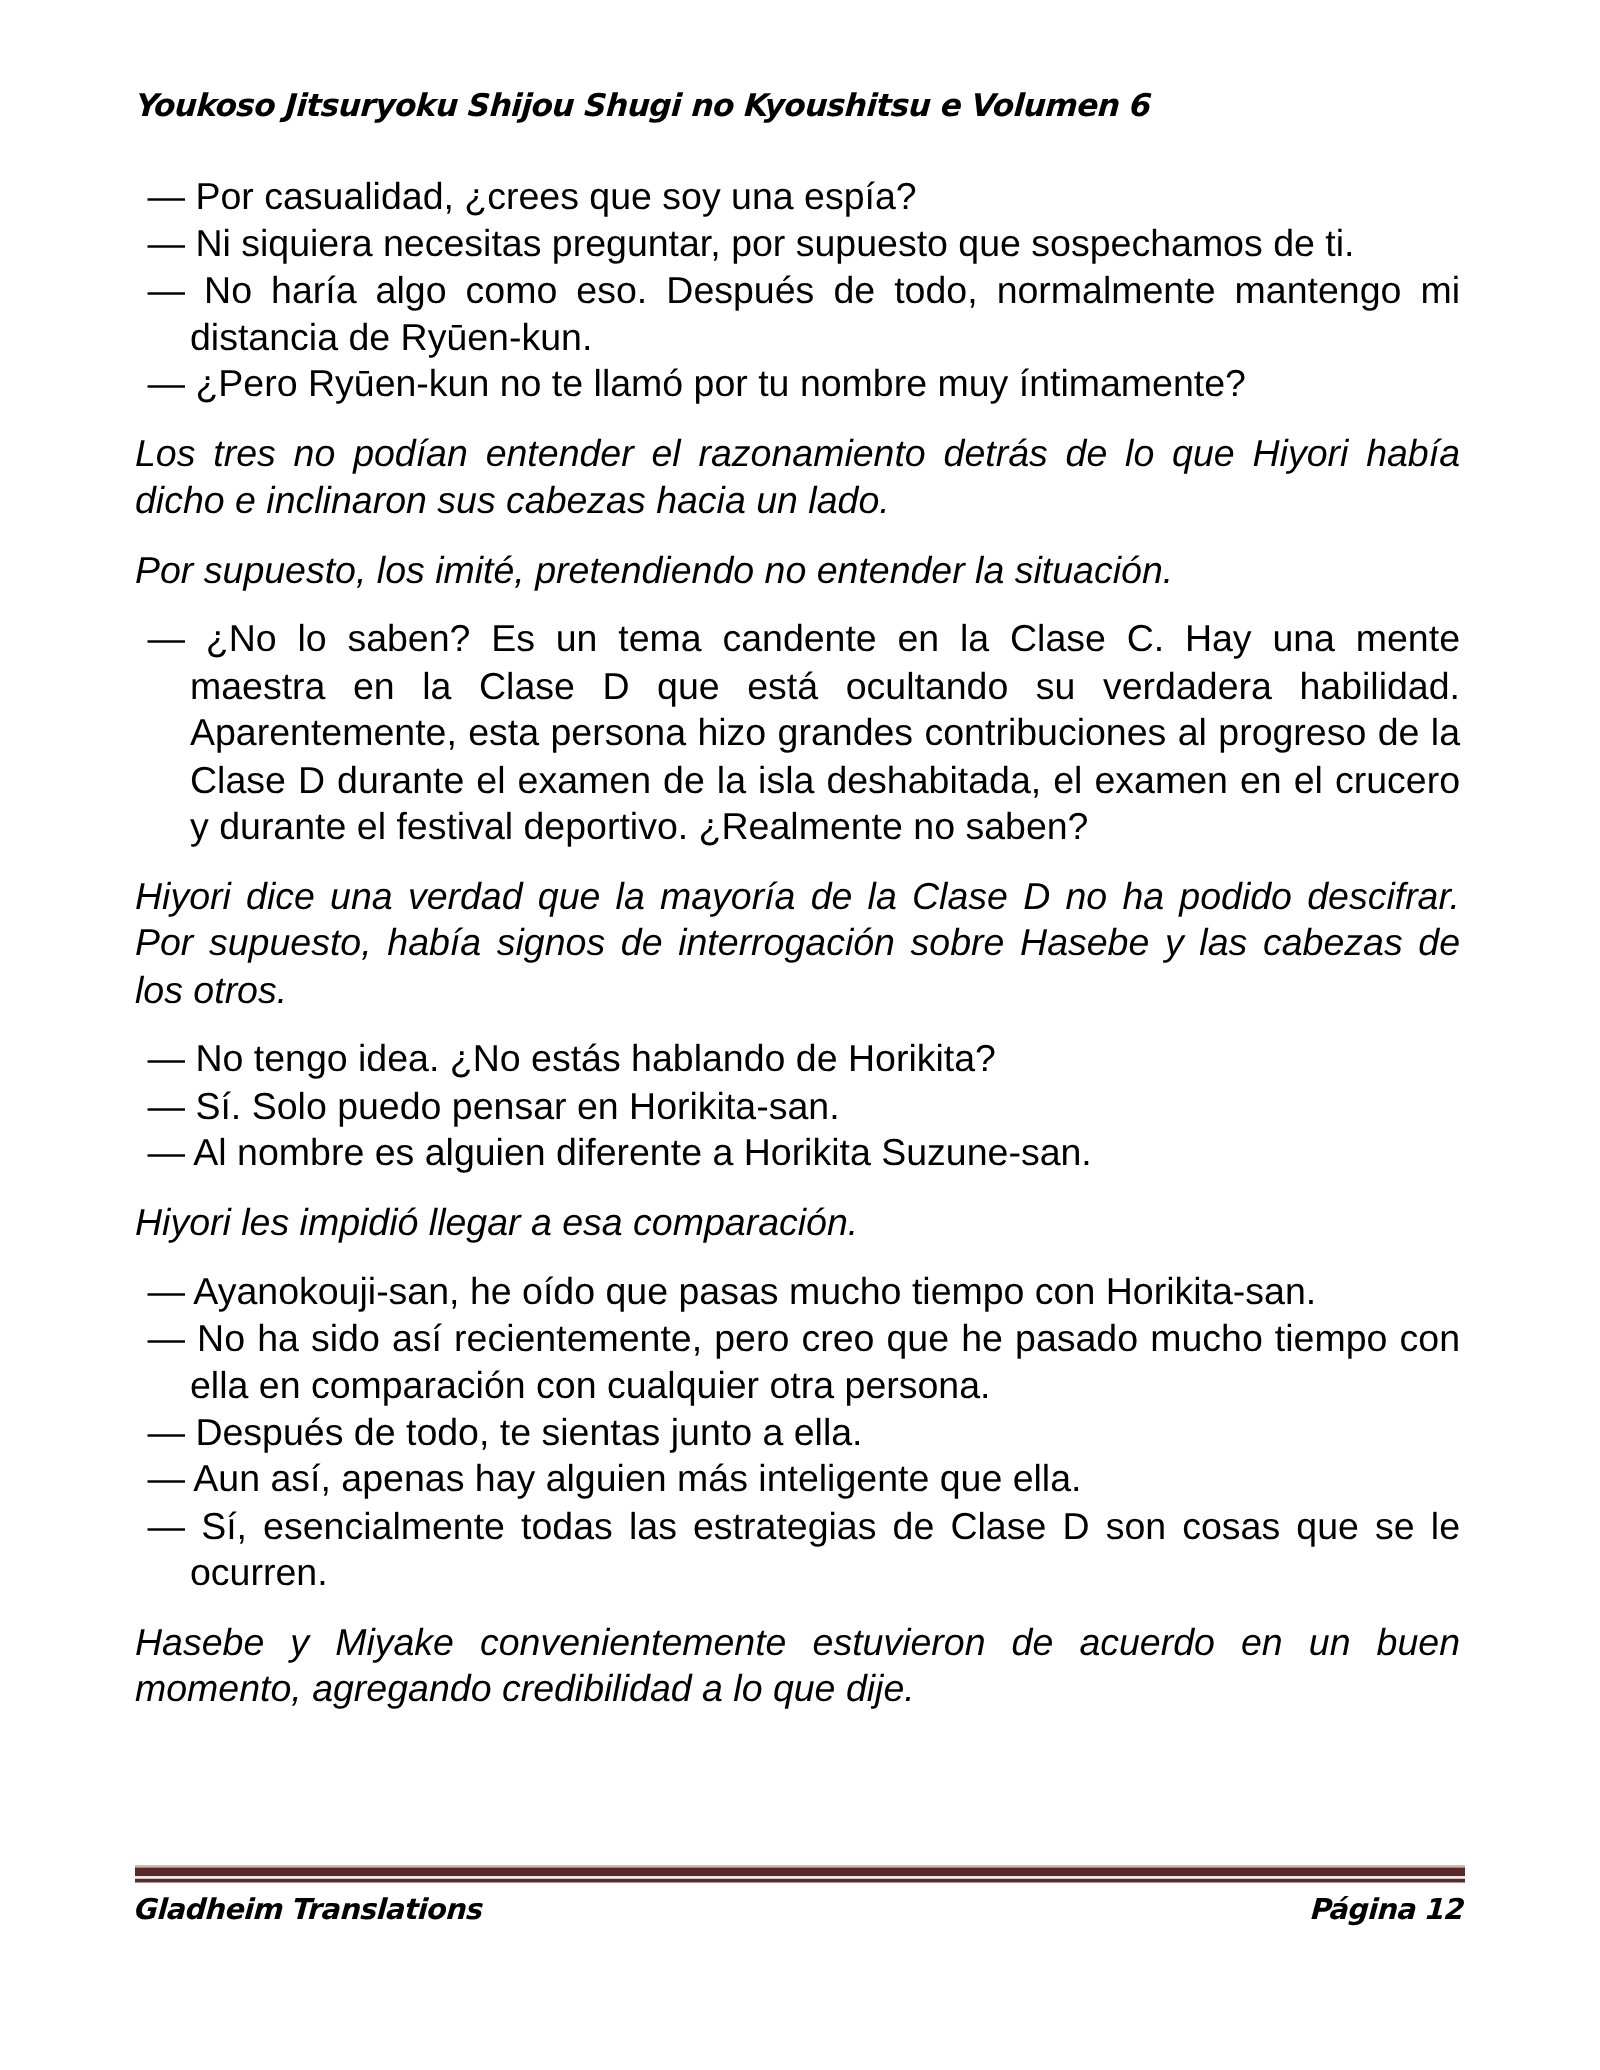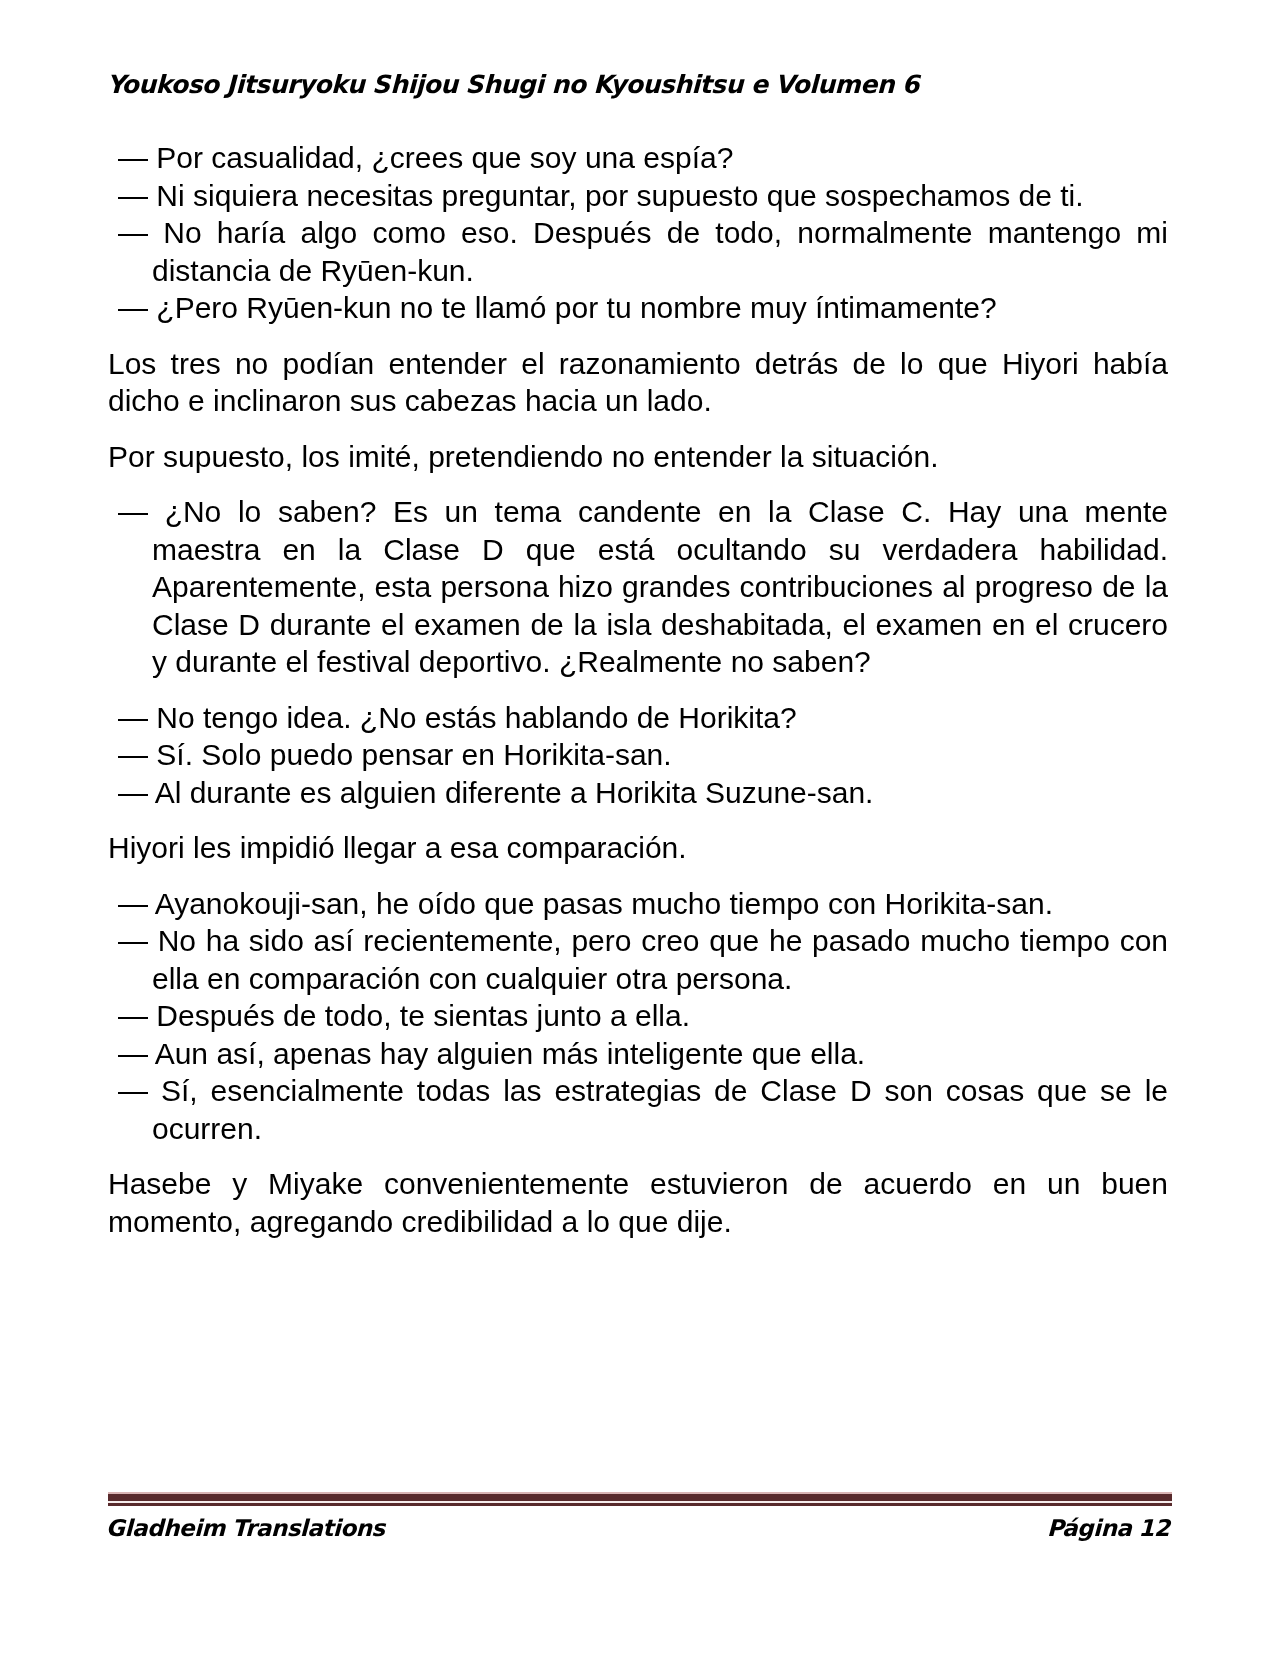--- a/index.html
+++ b/index.html
@@ -32,20 +32,21 @@
     transform-origin: left bottom;
     white-space: nowrap;
   }
   .content {
     font-size: 30px;
     line-height: 37.5px;
   }
   .para {
     text-align: justify;
     margin-bottom: 18px;
+    font-style: italic;
   }
   .dlg-group { margin-bottom: 18px; }
   .dlg {
     text-align: justify;
     padding-left: 44px;
     text-indent: -34px;
   }
   .footer {
     position: absolute;
     left: 108px;
@@ -87,25 +88,26 @@
       </div>
 
       <p class="para">Los tres no podían entender el razonamiento detrás de lo que Hiyori había dicho e inclinaron sus cabezas hacia un lado.</p>
 
       <p class="para">Por supuesto, los imité, pretendiendo no entender la situación.</p>
 
       <div class="dlg-group">
         <p class="dlg">— ¿No lo saben? Es un tema candente en la Clase C. Hay una mente maestra en la Clase D que está ocultando su verdadera habilidad. Aparentemente, esta persona hizo grandes contribuciones al progreso de la Clase D durante el examen de la isla deshabitada, el examen en el crucero y durante el festival deportivo. ¿Realmente no saben?</p>
       </div>
 
+      <p class="para">Hiyori dice una verdad que la mayoría de la Clase D no ha podido descifrar. Por supuesto, había signos de interrogación sobre Hasebe y las cabezas de los otros.</p>
 
       <div class="dlg-group">
         <p class="dlg">— No tengo idea. ¿No estás hablando de Horikita?</p>
         <p class="dlg">— Sí. Solo puedo pensar en Horikita-san.</p>
-        <p class="dlg">— Al durante es alguien diferente a Horikita Suzune-san.</p>
+        <p class="dlg">— Al nombre es alguien diferente a Horikita Suzune-san.</p>
       </div>
 
       <p class="para">Hiyori les impidió llegar a esa comparación.</p>
 
       <div class="dlg-group">
         <p class="dlg">— Ayanokouji-san, he oído que pasas mucho tiempo con Horikita-san.</p>
         <p class="dlg">— No ha sido así recientemente, pero creo que he pasado mucho tiempo con ella en comparación con cualquier otra persona.</p>
         <p class="dlg">— Después de todo, te sientas junto a ella.</p>
         <p class="dlg">— Aun así, apenas hay alguien más inteligente que ella.</p>
         <p class="dlg">— Sí, esencialmente todas las estrategias de Clase D son cosas que se le ocurren.</p>

